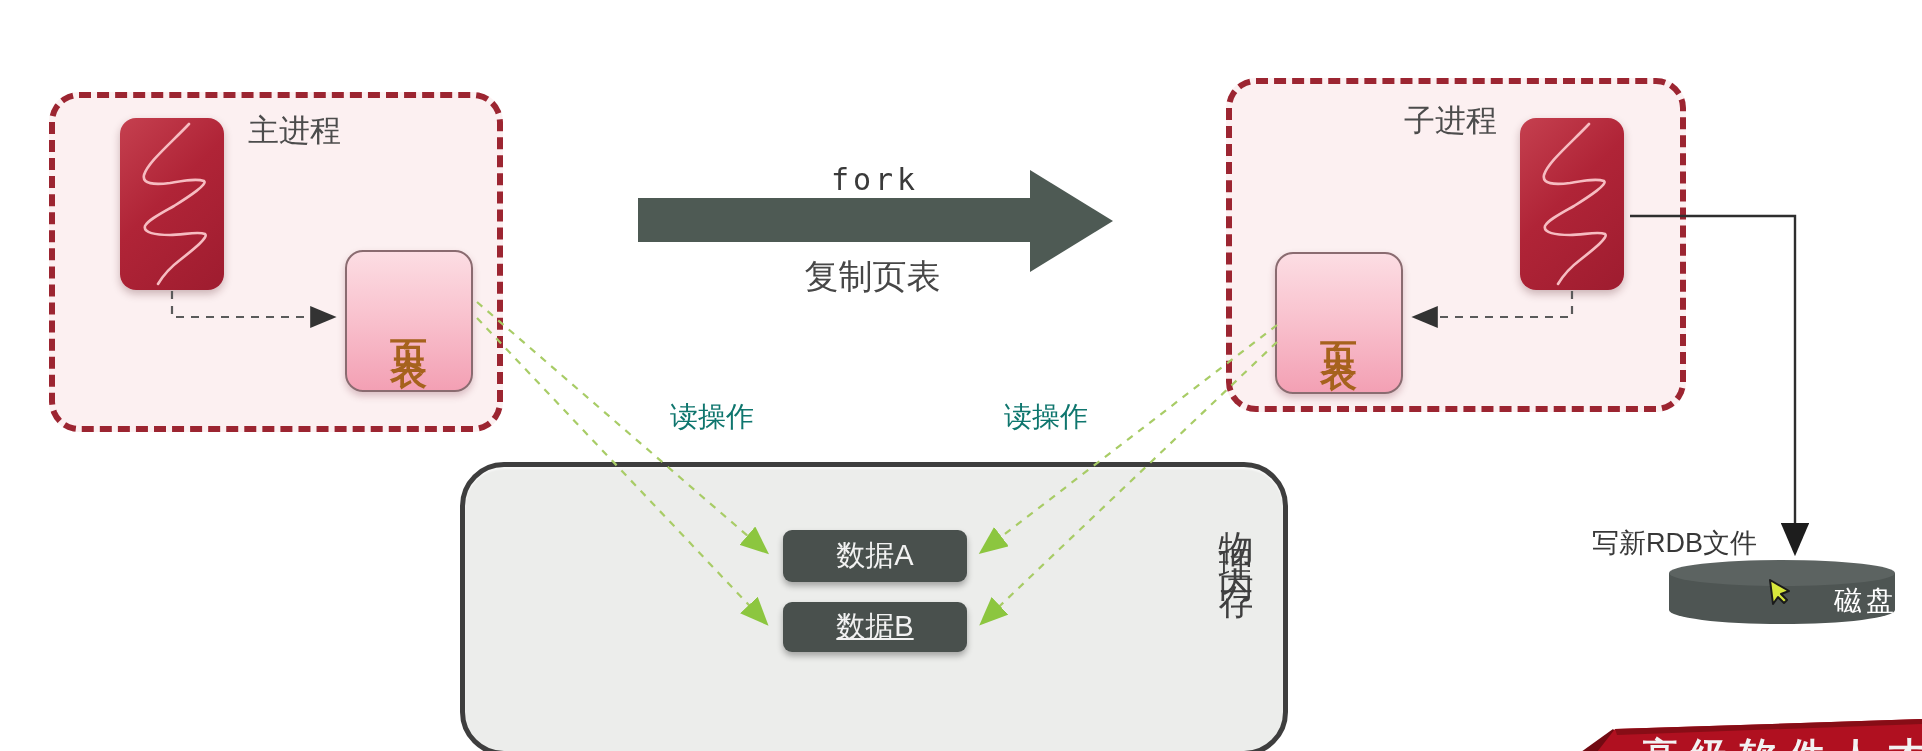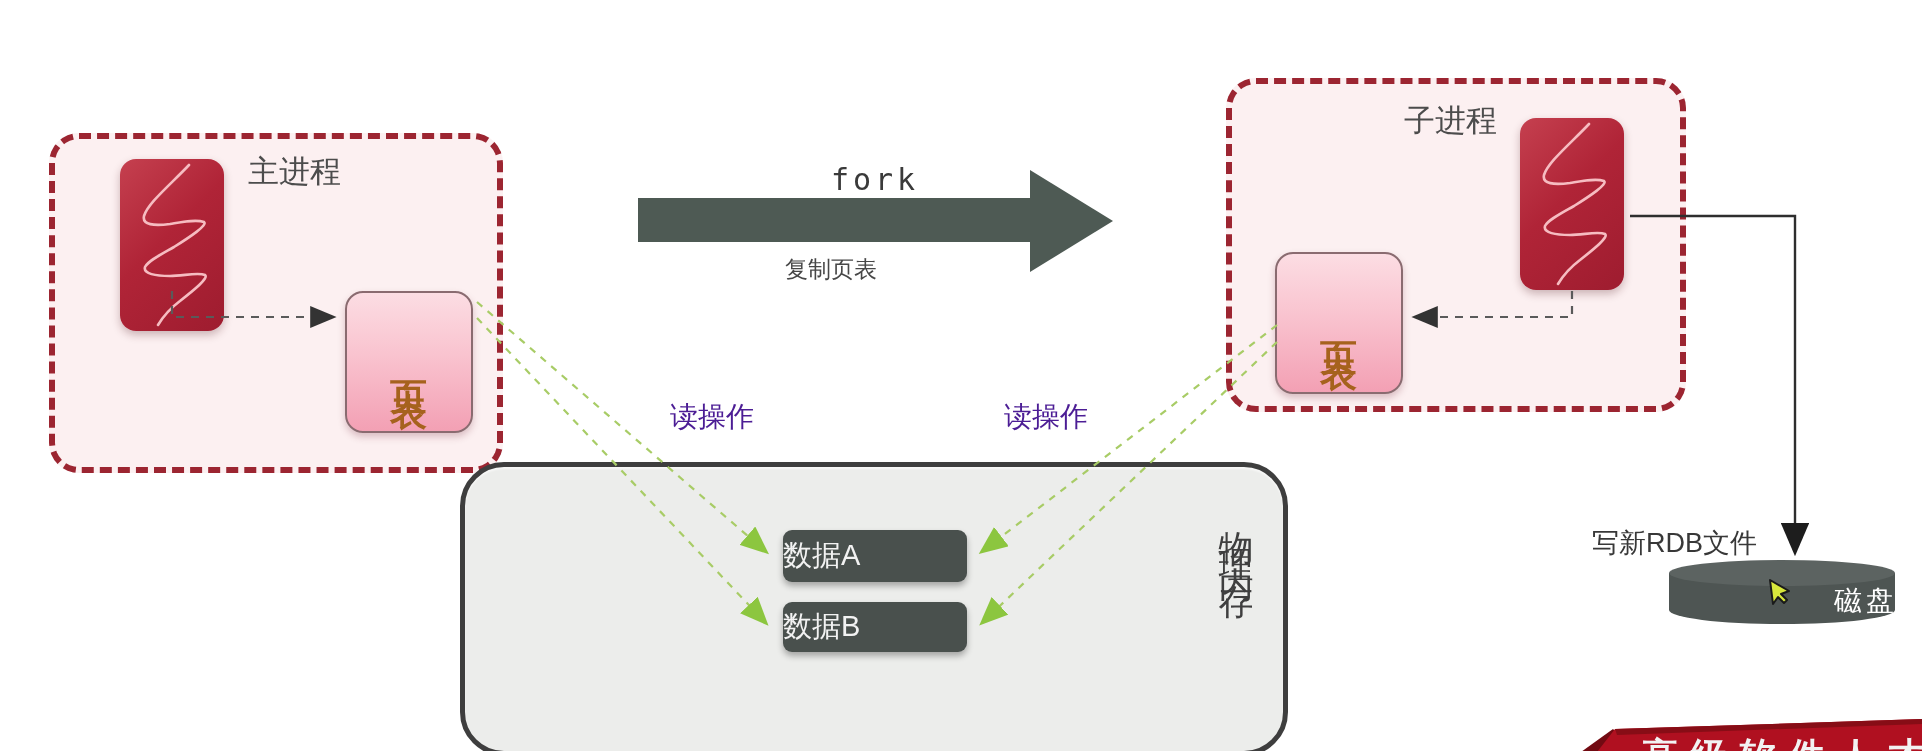--- a/index.html
+++ b/index.html
@@ -5,21 +5,21 @@
   html,body{margin:0;padding:0;background:#ffffff;}
   .stage{
     position:relative;width:1922px;height:751px;overflow:hidden;
     background:#ffffff;font-family:"Liberation Sans",sans-serif;
   }
   
   .proc-box{
     position:absolute;box-sizing:border-box;
     border:6px dashed #9c2531;border-radius:30px;background:#fcf0f1;
   }
-  .proc-box.left{left:49px;top:92px;width:454px;height:340px;margin-top:41px;}
+  .proc-box.left{left:49px;top:92px;width:454px;height:340px;}
   .proc-box.right{left:1226px;top:78px;width:460px;height:334px;}
   .proc-label{
     position:absolute;font-size:31px;color:#4c4c4c;white-space:nowrap;
   }
   .proc-icon{
     position:absolute;width:104px;height:172px;border-radius:16px;
     background:linear-gradient(135deg,#c5404f 0%,#b02437 45%,#9e1c2f 100%);
     box-shadow:0 4px 8px rgba(80,20,30,.28);
   }
   .ptable{
@@ -34,45 +34,45 @@
     font-size:37px;font-weight:bold;color:#a6621d;
     font-family:"DejaVu Serif","Liberation Serif",serif;
   }
   
   .fork-label{
     position:absolute;left:800px;top:146px;width:150px;text-align:center;
     font-family:"DejaVu Sans Mono","Liberation Mono",monospace;
     font-size:30px;letter-spacing:4px;color:#3a3a3a;margin-top:16px;
   }
   .fork-sublabel{
-    position:absolute;left:785px;top:254px;width:175px;text-align:left;
-    font-size:23px;color:#474747;
+    position:absolute;left:785px;top:254px;width:175px;text-align:center;
+    font-size:34px;color:#474747;
   }
   
   .memory-box{
     position:absolute;left:460px;top:462px;width:828px;height:294px;
     box-sizing:border-box;border:5px solid #3e3e3e;border-radius:44px;
     background:#ecedeb;box-shadow:inset 0 2px 2px rgba(255,255,255,.6);
   }
   .data-block{
     position:absolute;width:184px;box-sizing:border-box;border-radius:9px;
     background:#49504d;color:#f2f2f2;font-size:29px;
-    display:flex;align-items:center;
+    display:flex;align-items:center;justify-content:center;
     box-shadow:0 4px 6px rgba(0,0,0,.3);
   }
   .data-a{left:783px;top:530px;height:52px;}
-  .data-b{left:783px;top:602px;height:50px;}
+  .data-b{left:783px;top:602px;height:50px;text-decoration:underline;}
   .memory-title{
     position:absolute;left:1212px;top:504px;
     writing-mode:vertical-rl;letter-spacing:.5em;
     font-size:35px;color:#3f3f3f;
   }
   .read-label{
     position:absolute;top:398px;width:120px;text-align:center;
-    font-size:28px;color:#4c1d95;
+    font-size:28px;color:#0f766e;
   }
   .read-left{left:652px;}
   .read-right{left:986px;}
   
   .rdb-note{
     position:absolute;left:1592px;top:479px;
     font-size:27px;line-height:35px;color:#383838;white-space:nowrap;margin-top:47px;
   }
   
   .disk{position:absolute;left:1666px;top:558px;width:232px;height:70px;}

